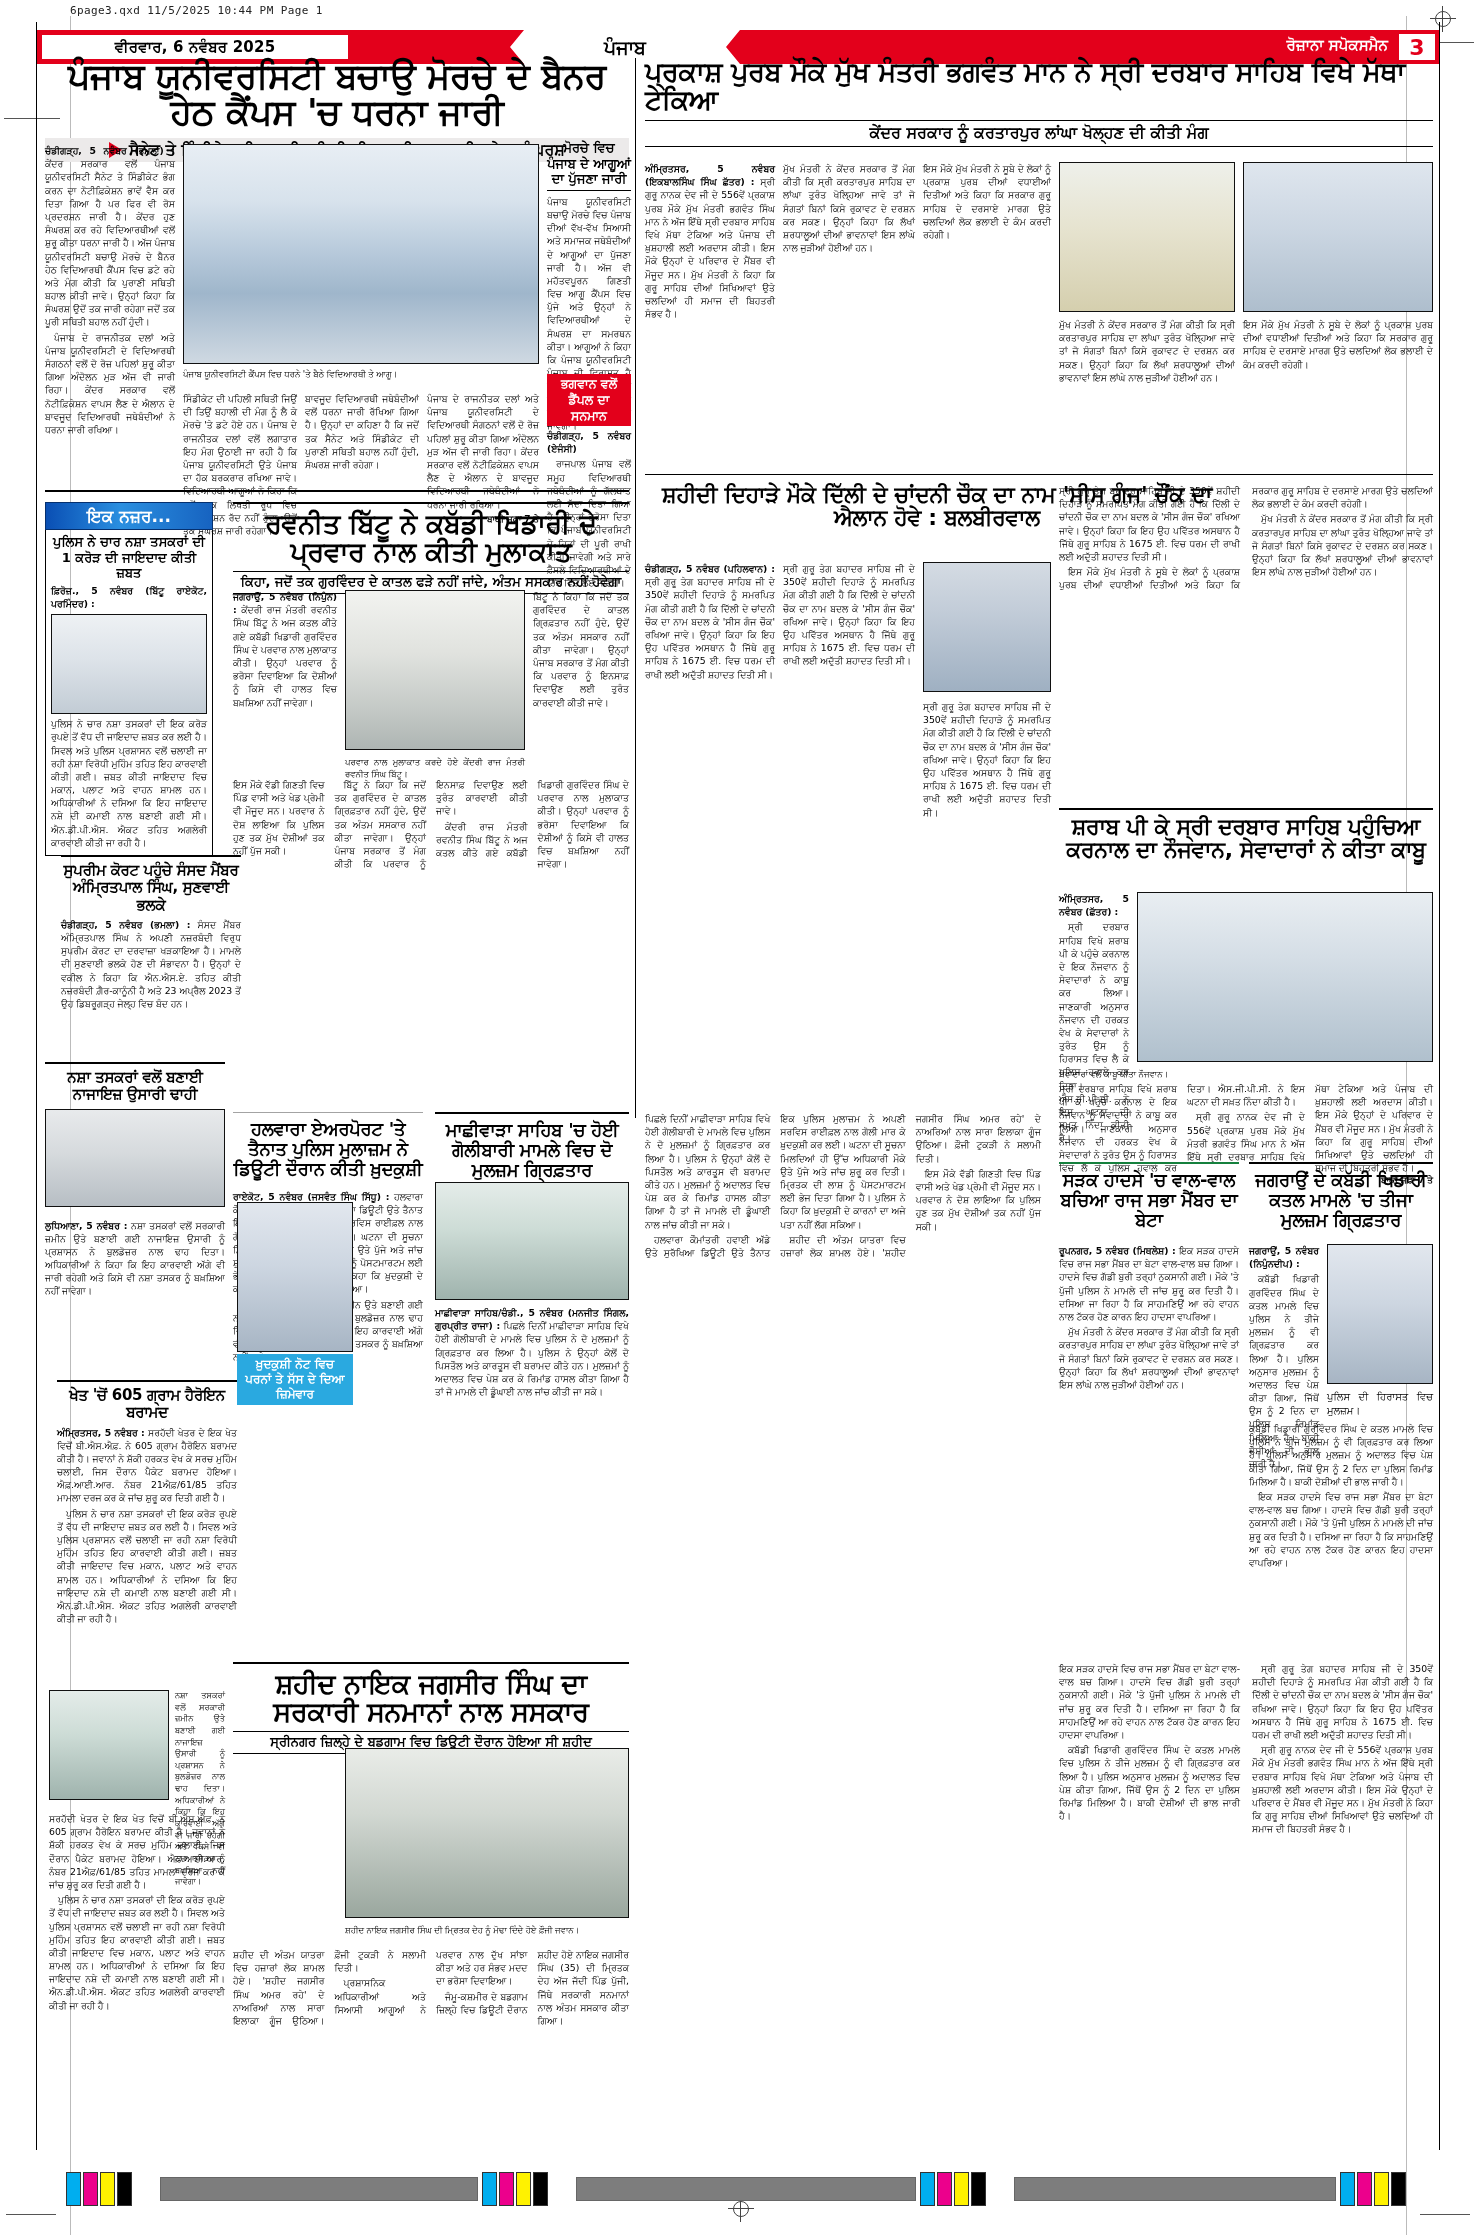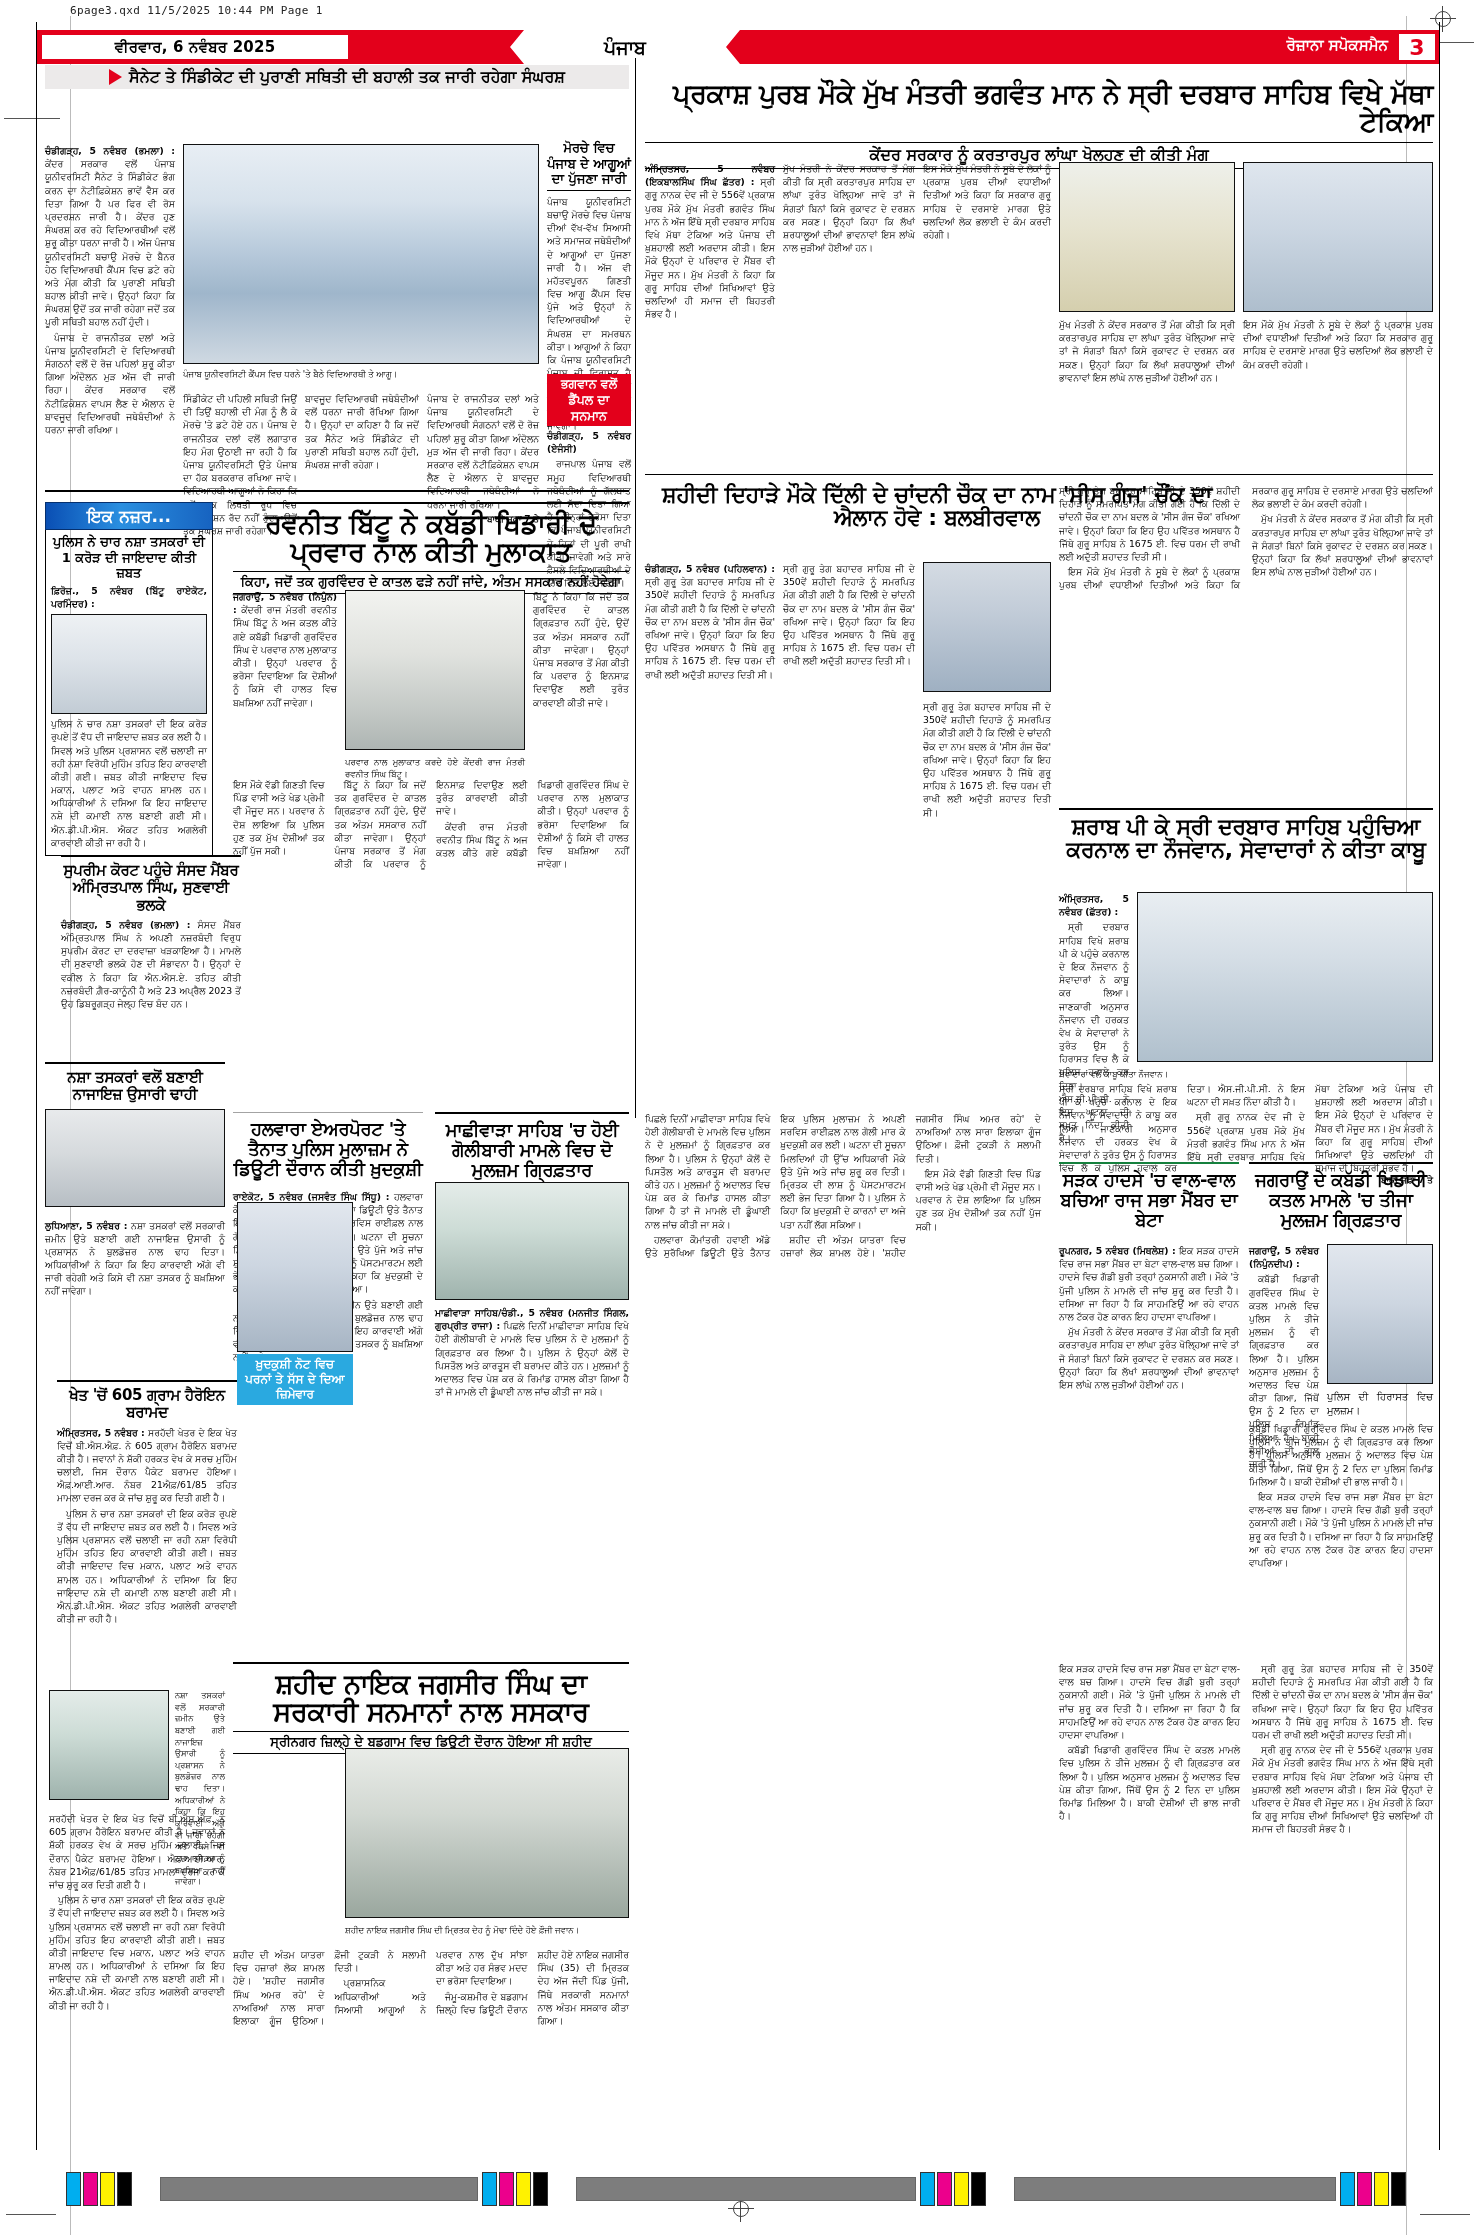--- a/index.html
+++ b/index.html
@@ -223,20 +223,21 @@
   <div class="mast-center">ਪੰਜਾਬ</div>
   <div class="mast-brand">ਰੋਜ਼ਾਨਾ ਸਪੋਕਸਮੈਨ</div>
   <div class="mast-pageno">3</div>
 </div>
 
 <div class="page">
 
   <div style="position:absolute; left:598px; top:36px; width:1px; height:1060px; background:#000;"></div>
 
   <div style="position:absolute; left:8px; top:36px; width:584px;">
+    <div class="hl hl-xxl" style="text-align:center;">ਪੰਜਾਬ ਯੂਨੀਵਰਸਿਟੀ ਬਚਾਉ ਮੋਰਚੇ ਦੇ ਬੈਨਰ ਹੇਠ ਕੈਂਪਸ 'ਚ ਧਰਨਾ ਜਾਰੀ</div>
     <div style="display:flex; align-items:center; justify-content:center; margin-top:7px; background:#eceaea; padding:3px 0;">
       <span class="redtri"></span>
       <span class="sub">ਸੈਨੇਟ ਤੇ ਸਿੰਡੀਕੇਟ ਦੀ ਪੁਰਾਣੀ ਸਥਿਤੀ ਦੀ ਬਹਾਲੀ ਤਕ ਜਾਰੀ ਰਹੇਗਾ ਸੰਘਰਸ਼</span>
     </div>
   </div>
 
   <div style="position:absolute; left:8px; top:122px; width:130px; height:420px;" class="body-col">
     <p class="lead"><span class="dateline">ਚੰਡੀਗੜ੍ਹ, 5 ਨਵੰਬਰ (ਭਮਲਾ) :</span>
       <span>ਕੇਂਦਰ ਸਰਕਾਰ ਵਲੋਂ ਪੰਜਾਬ ਯੂਨੀਵਰਸਿਟੀ ਸੈਨੇਟ ਤੇ ਸਿੰਡੀਕੇਟ ਭੰਗ ਕਰਨ ਦਾ ਨੋਟੀਫ਼ਿਕੇਸ਼ਨ ਭਾਵੇਂ ਵੈਸ ਕਰ ਦਿਤਾ ਗਿਆ ਹੈ ਪਰ ਫਿਰ ਵੀ ਰੋਸ ਪ੍ਰਦਰਸ਼ਨ ਜਾਰੀ ਹੈ। ਕੇਂਦਰ ਹੁਣ ਸੰਘਰਸ਼ ਕਰ ਰਹੇ ਵਿਦਿਆਰਥੀਆਂ ਵਲੋਂ ਸ਼ੁਰੂ ਕੀਤਾ ਧਰਨਾ ਜਾਰੀ ਹੈ। ਅੱਜ ਪੰਜਾਬ ਯੂਨੀਵਰਸਿਟੀ ਬਚਾਉ ਮੋਰਚੇ ਦੇ ਬੈਨਰ ਹੇਠ ਵਿਦਿਆਰਥੀ ਕੈਂਪਸ ਵਿਚ ਡਟੇ ਰਹੇ ਅਤੇ ਮੰਗ ਕੀਤੀ ਕਿ ਪੁਰਾਣੀ ਸਥਿਤੀ ਬਹਾਲ ਕੀਤੀ ਜਾਵੇ। ਉਨ੍ਹਾਂ ਕਿਹਾ ਕਿ ਸੰਘਰਸ਼ ਉਦੋਂ ਤਕ ਜਾਰੀ ਰਹੇਗਾ ਜਦੋਂ ਤਕ ਪੂਰੀ ਸਥਿਤੀ ਬਹਾਲ ਨਹੀਂ ਹੁੰਦੀ।</span></p>
     <p>ਪੰਜਾਬ ਦੇ ਰਾਜਨੀਤਕ ਦਲਾਂ ਅਤੇ ਪੰਜਾਬ ਯੂਨੀਵਰਸਿਟੀ ਦੇ ਵਿਦਿਆਰਥੀ ਸੰਗਠਨਾਂ ਵਲੋਂ ਦੋ ਰੋਜ਼ ਪਹਿਲਾਂ ਸ਼ੁਰੂ ਕੀਤਾ ਗਿਆ ਅੰਦੋਲਨ ਮੁੜ ਅੱਜ ਵੀ ਜਾਰੀ ਰਿਹਾ। ਕੇਂਦਰ ਸਰਕਾਰ ਵਲੋਂ ਨੋਟੀਫ਼ਿਕੇਸ਼ਨ ਵਾਪਸ ਲੈਣ ਦੇ ਐਲਾਨ ਦੇ ਬਾਵਜੂਦ ਵਿਦਿਆਰਥੀ ਜਥੇਬੰਦੀਆਂ ਨੇ ਧਰਨਾ ਜਾਰੀ ਰਖਿਆ।</p>
@@ -271,21 +272,21 @@
     <p class="lead">ਬਾਵਜੂਦ ਵਿਦਿਆਰਥੀ ਜਥੇਬੰਦੀਆਂ ਵਲੋਂ ਧਰਨਾ ਜਾਰੀ ਰੱਖਿਆ ਗਿਆ ਹੈ। ਉਨ੍ਹਾਂ ਦਾ ਕਹਿਣਾ ਹੈ ਕਿ ਜਦੋਂ ਤਕ ਸੈਨੇਟ ਅਤੇ ਸਿੰਡੀਕੇਟ ਦੀ ਪੁਰਾਣੀ ਸਥਿਤੀ ਬਹਾਲ ਨਹੀਂ ਹੁੰਦੀ, ਸੰਘਰਸ਼ ਜਾਰੀ ਰਹੇਗਾ।</p>
   </div>
   <div style="position:absolute; left:390px; top:370px; width:112px;" class="body-col">
     <p class="lead">ਪੰਜਾਬ ਦੇ ਰਾਜਨੀਤਕ ਦਲਾਂ ਅਤੇ ਪੰਜਾਬ ਯੂਨੀਵਰਸਿਟੀ ਦੇ ਵਿਦਿਆਰਥੀ ਸੰਗਠਨਾਂ ਵਲੋਂ ਦੋ ਰੋਜ਼ ਪਹਿਲਾਂ ਸ਼ੁਰੂ ਕੀਤਾ ਗਿਆ ਅੰਦੋਲਨ ਮੁੜ ਅੱਜ ਵੀ ਜਾਰੀ ਰਿਹਾ। ਕੇਂਦਰ ਸਰਕਾਰ ਵਲੋਂ ਨੋਟੀਫ਼ਿਕੇਸ਼ਨ ਵਾਪਸ ਲੈਣ ਦੇ ਐਲਾਨ ਦੇ ਬਾਵਜੂਦ ਵਿਦਿਆਰਥੀ ਜਥੇਬੰਦੀਆਂ ਨੇ ਧਰਨਾ ਜਾਰੀ ਰਖਿਆ।</p>
     <p class="contd">ਬਾਕੀ ਸਫ਼ਾ 7 ਤੇ</p>
   </div>
 
   <div style="position:absolute; left:8px; top:468px; width:584px; height:2px; background:#000;"></div>
 
   <div style="position:absolute; left:608px; top:36px; width:788px;">
-    <div class="hl hl-xl" style="text-align:right;margin-top:22px;">ਪ੍ਰਕਾਸ਼ ਪੁਰਬ ਮੌਕੇ ਮੁੱਖ ਮੰਤਰੀ ਭਗਵੰਤ ਮਾਨ ਨੇ ਸ੍ਰੀ ਦਰਬਾਰ ਸਾਹਿਬ ਵਿਖੇ ਮੱਥਾ ਟੇਕਿਆ</div>
+    <div class="hl hl-xl" style="text-align:left;">ਪ੍ਰਕਾਸ਼ ਪੁਰਬ ਮੌਕੇ ਮੁੱਖ ਮੰਤਰੀ ਭਗਵੰਤ ਮਾਨ ਨੇ ਸ੍ਰੀ ਦਰਬਾਰ ਸਾਹਿਬ ਵਿਖੇ ਮੱਥਾ ਟੇਕਿਆ</div>
     <div class="sub" style="text-align:center; margin-top:6px; border-top:1px solid #000; border-bottom:1px solid #000; padding:3px 0;">ਕੇਂਦਰ ਸਰਕਾਰ ਨੂੰ ਕਰਤਾਰਪੁਰ ਲਾਂਘਾ ਖੋਲ੍ਹਣ ਦੀ ਕੀਤੀ ਮੰਗ</div>
   </div>
 
   <div style="position:absolute; left:608px; top:140px; width:130px;" class="body-col">
     <p class="lead"><span class="dateline">ਅੰਮ੍ਰਿਤਸਰ, 5 ਨਵੰਬਰ (ਇਕਬਾਲਸਿੰਘ ਸਿੰਘ ਛੱਤਰ) :</span>
       <span>ਸ੍ਰੀ ਗੁਰੂ ਨਾਨਕ ਦੇਵ ਜੀ ਦੇ 556ਵੇਂ ਪ੍ਰਕਾਸ਼ ਪੁਰਬ ਮੌਕੇ ਮੁੱਖ ਮੰਤਰੀ ਭਗਵੰਤ ਸਿੰਘ ਮਾਨ ਨੇ ਅੱਜ ਇੱਥੇ ਸ੍ਰੀ ਦਰਬਾਰ ਸਾਹਿਬ ਵਿਖੇ ਮੱਥਾ ਟੇਕਿਆ ਅਤੇ ਪੰਜਾਬ ਦੀ ਖ਼ੁਸ਼ਹਾਲੀ ਲਈ ਅਰਦਾਸ ਕੀਤੀ। ਇਸ ਮੌਕੇ ਉਨ੍ਹਾਂ ਦੇ ਪਰਿਵਾਰ ਦੇ ਮੈਂਬਰ ਵੀ ਮੌਜੂਦ ਸਨ। ਮੁੱਖ ਮੰਤਰੀ ਨੇ ਕਿਹਾ ਕਿ ਗੁਰੂ ਸਾਹਿਬ ਦੀਆਂ ਸਿਖਿਆਵਾਂ ਉਤੇ ਚਲਦਿਆਂ ਹੀ ਸਮਾਜ ਦੀ ਬਿਹਤਰੀ ਸੰਭਵ ਹੈ।</span></p>
   </div>
   <div style="position:absolute; left:746px; top:140px; width:132px;" class="body-col">
     <p class="lead">ਮੁੱਖ ਮੰਤਰੀ ਨੇ ਕੇਂਦਰ ਸਰਕਾਰ ਤੋਂ ਮੰਗ ਕੀਤੀ ਕਿ ਸ੍ਰੀ ਕਰਤਾਰਪੁਰ ਸਾਹਿਬ ਦਾ ਲਾਂਘਾ ਤੁਰੰਤ ਖੋਲ੍ਹਿਆ ਜਾਵੇ ਤਾਂ ਜੋ ਸੰਗਤਾਂ ਬਿਨਾਂ ਕਿਸੇ ਰੁਕਾਵਟ ਦੇ ਦਰਸ਼ਨ ਕਰ ਸਕਣ। ਉਨ੍ਹਾਂ ਕਿਹਾ ਕਿ ਲੱਖਾਂ ਸ਼ਰਧਾਲੂਆਂ ਦੀਆਂ ਭਾਵਨਾਵਾਂ ਇਸ ਲਾਂਘੇ ਨਾਲ ਜੁੜੀਆਂ ਹੋਈਆਂ ਹਨ।</p>
   </div>

